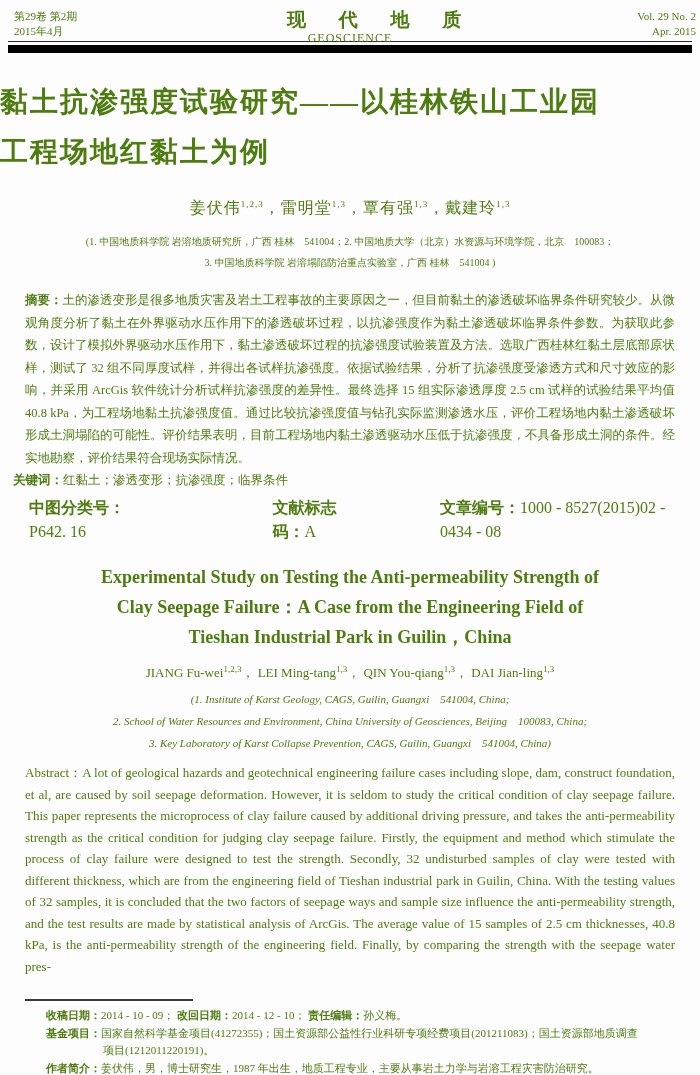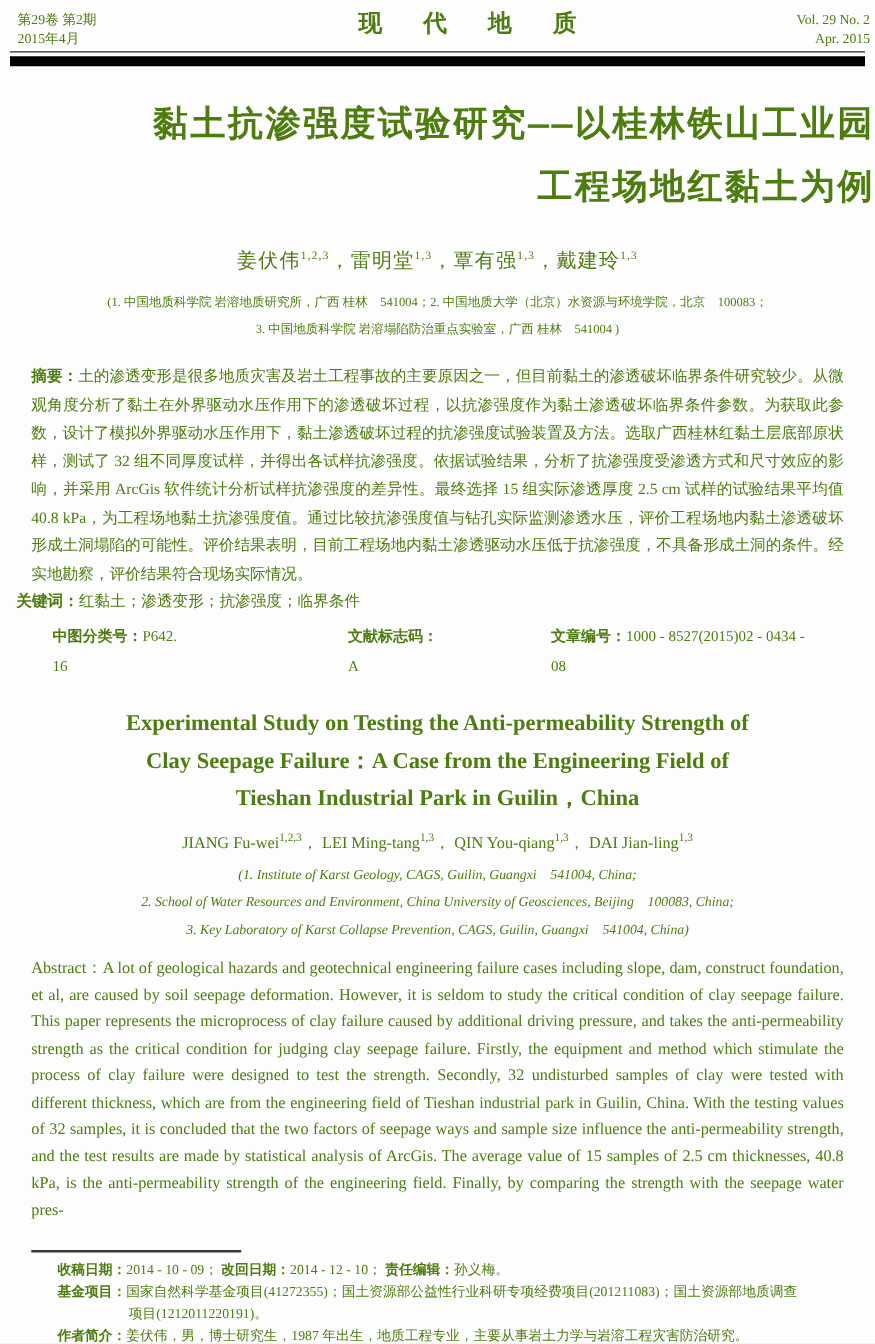--- a/index.html
+++ b/index.html
@@ -17,32 +17,32 @@
   .jheader { position: relative; padding-top: 9px; height: 38px; }
   .jh-left { position: absolute; left: 14px; top: 9px; font-size: 11px; line-height: 15px; }
   .jh-right { position: absolute; right: 4px; top: 9px; font-size: 11px; line-height: 15px; text-align: right; }
   .jh-center { text-align: center; }
   .jh-title { font-size: 19px; font-weight: 700; letter-spacing: 14px; padding-left: 14px; line-height: 22px; margin-left: 48px; }
   .jh-sub { font-size: 12px; letter-spacing: 1px; line-height: 14px; }
   .rule-thin { height: 1px; background: #2a2a2a; margin: 3px 8px 0; }
   .rule-thick { height: 8px; background: #000; margin: 3px 8px 0; }
   
   .cn-title {
-    margin-top: 24px; text-align: right;
-    font-family: Liberation Mono, monospace;
+    margin-top: 24px; text-align: left;
+    font-family: Liberation Serif, serif;
     font-weight: 700; font-size: 28px; line-height: 50px; letter-spacing: 2px;
   }
   .cn-authors { margin-top: 16px; text-align: center; font-size: 16px; line-height: 22px; letter-spacing: 1px; }
   .cn-authors sup, .en-authors sup { font-size: 9px; }
   .cn-affil { margin-top: 12px; text-align: center; font-size: 10px; line-height: 21px; }
   
   .cn-abstract { margin: 16px 25px 0; font-size: 12.5px; line-height: 22.5px; text-align: justify; }
   .cjk-label { font-family: "Liberation Sans", "DejaVu Sans", sans-serif; font-weight: 700; }
   .cn-keywords { margin: 0 13px; font-size: 12.5px; line-height: 22.5px; }
-  .meta-row { margin: 4px 42px 0; font-size: 12px; line-height: 24px; display: flex; }
+  .meta-row { margin: 4px 29px 0; font-size: 16px; line-height: 24px; display: flex; }
   .meta-item2 { margin-left: 122px; }
   .meta-item3 { margin-left: 82px; }
   
   .en-title { margin-top: 18px; text-align: center; font-weight: 700; font-size: 18px; line-height: 30px; }
   .en-authors { margin-top: 6px; text-align: center; font-size: 13px; line-height: 22px; }
   .en-affil { margin-top: 4px; text-align: center; font-style: italic; font-size: 11px; line-height: 22px; }
   .en-abstract { margin: 8px 25px 0; font-size: 13px; line-height: 21.5px; text-align: justify; }
   .en-abstract .en-label { font-weight: 400; font-style: normal; }
   
   .fn-divider { margin: 22px 0 6px 25px; width: 168px; height: 2px; background: #3a3a3a; }
@@ -56,20 +56,21 @@
 
 <div class="page">
 
   <div class="jheader">
     <div class="jh-left">
       <div>第29卷 第2期</div>
       <div>2015年4月</div>
     </div>
     <div class="jh-center">
       <div class="jh-title">现 代 地 质</div>
+      <div class="jh-sub">GEOSCIENCE</div>
     </div>
     <div class="jh-right">
       <div>Vol. 29  No. 2</div>
       <div>Apr. 2015</div>
     </div>
   </div>
   <div class="rule-thin"></div>
   <div class="rule-thick"></div>
 
   <h1 class="cn-title">

